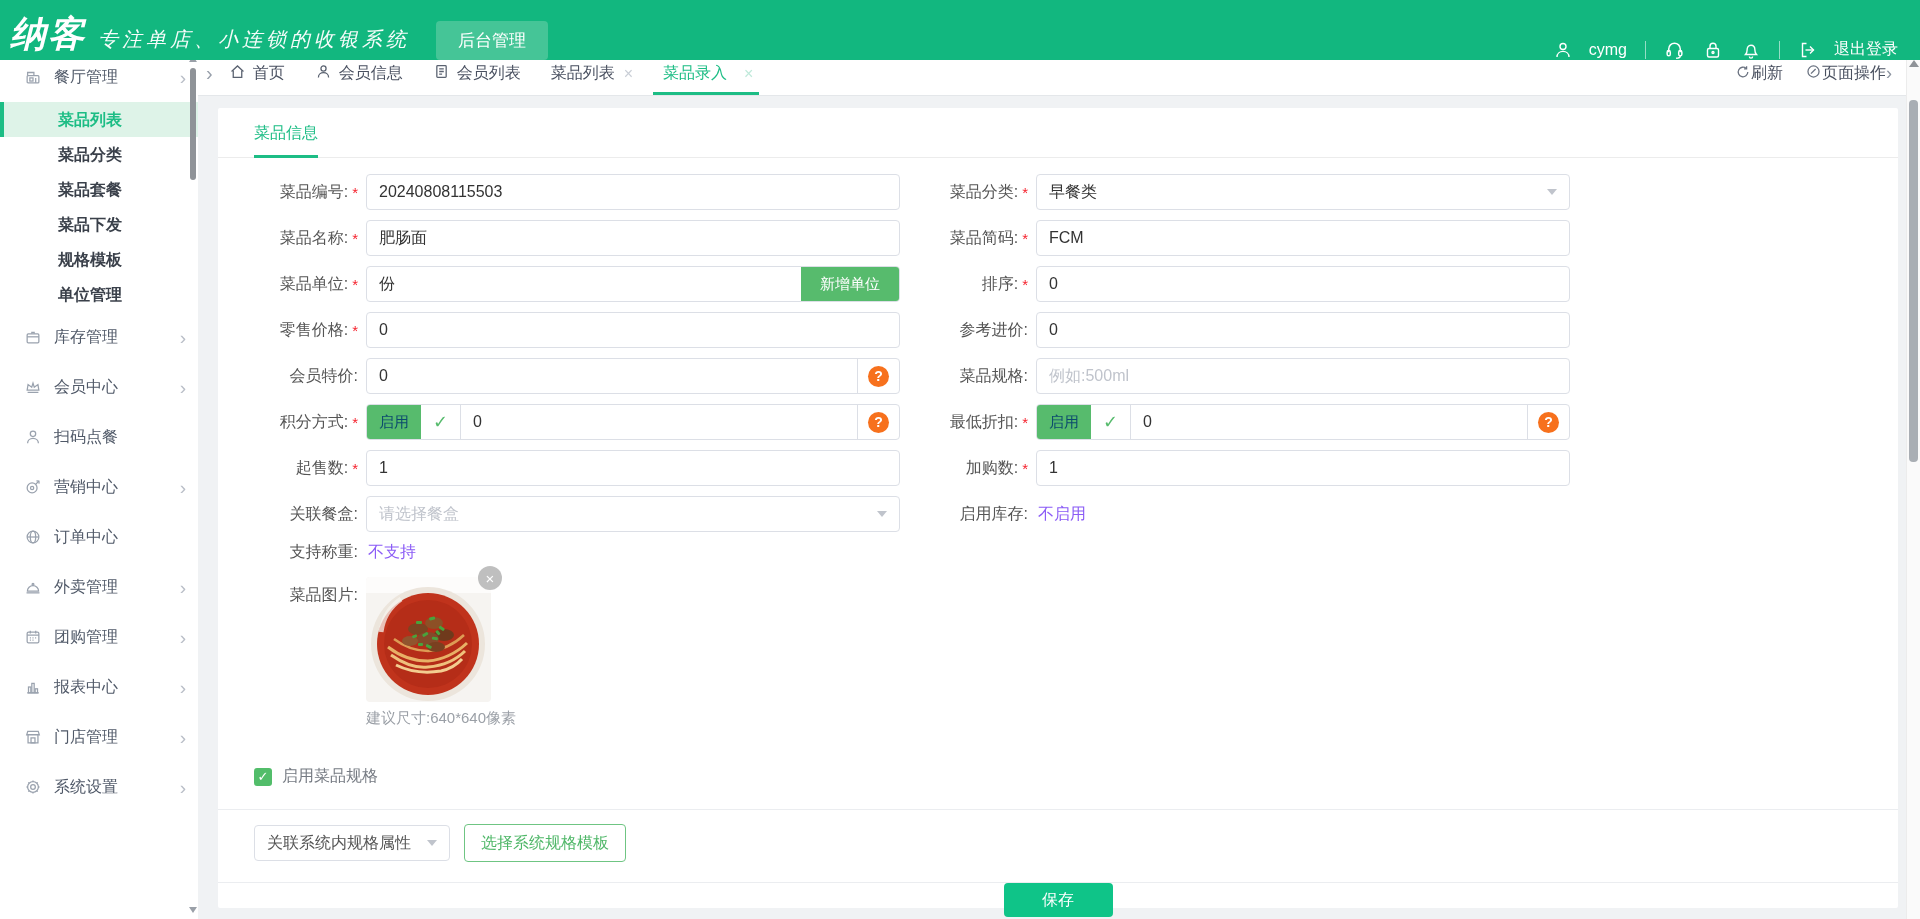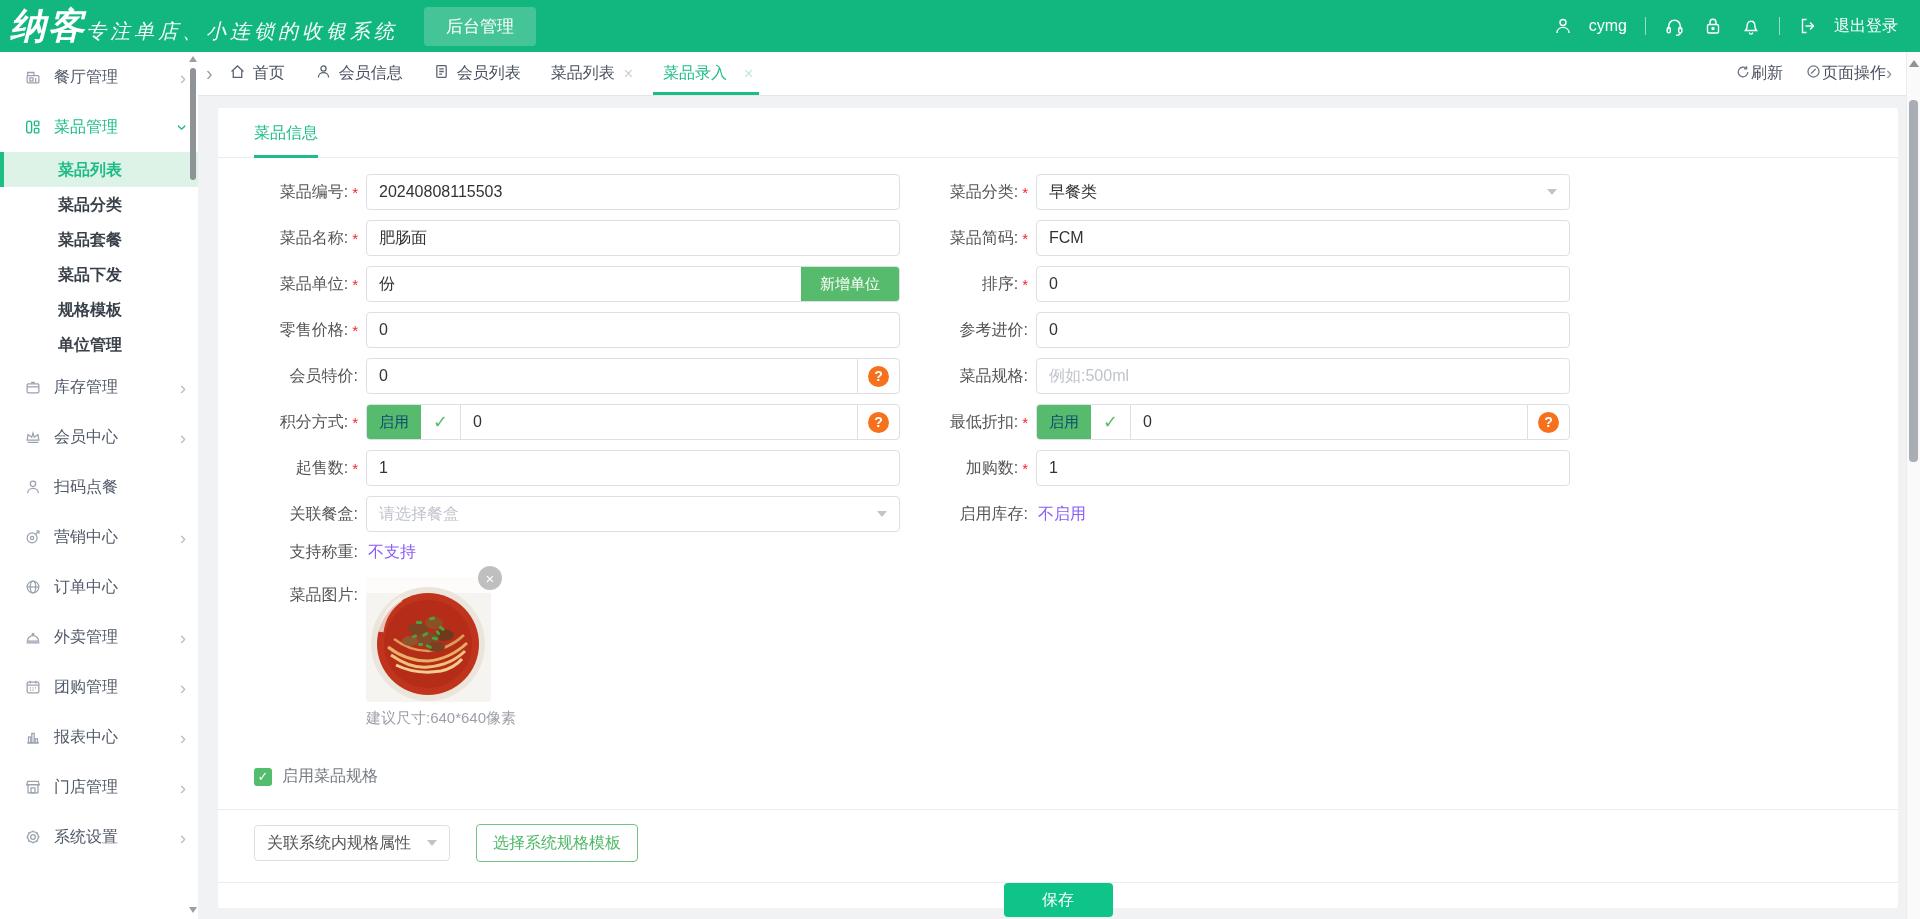--- a/index.html
+++ b/index.html
@@ -1,23 +1,23 @@
 <!DOCTYPE html>
 <html><head>
 <meta charset="utf-8">
 <style>
   * { margin:0; padding:0; box-sizing:border-box; }
   html,body { width:1920px; height:919px; font-family:"Liberation Sans","DejaVu Sans",sans-serif; }
   .app { position:relative; width:1920px; height:919px; background:#f0f2f4; overflow:hidden; }
 
   
-  .topbar { position:absolute; left:0; top:0; width:1920px; height:52px; background:#12b77f; display:flex; align-items:center; color:#fff; z-index:5; }
+  .topbar { position:absolute; left:0; top:0; width:1920px; height:60px; background:#12b77f; display:flex; align-items:flex-end; color:#fff; z-index:5; }
   .brand { display:flex; align-items:baseline; margin-left:10px; }
   .logo { font-size:36px; font-weight:800; font-style:italic; letter-spacing:2px; line-height:52px; }
-  .tagline { font-size:20px; font-style:italic; letter-spacing:4px; opacity:.96; }
+  .tagline { font-size:20px; font-style:italic; margin-left:12px; letter-spacing:4px; opacity:.96; }
   .nav-tab { margin-left:26px; background:#45c597; border-radius:4px; padding:8px 22px; font-size:17px; cursor:pointer; }
   .topbar-right { margin-left:auto; display:flex; align-items:center; gap:18px; padding-right:22px; font-size:16px; }
   .topbar-right svg { display:block; }
   .tb-item { display:flex; align-items:center; gap:16px; cursor:pointer; }
   .sep { width:1px; height:18px; background:rgba(255,255,255,.55); }
 
   
   .sidebar { position:absolute; left:0; top:52px; width:198px; bottom:0; background:#fff; z-index:4; }
   .s-item { height:50px; display:flex; align-items:center; padding:0 12px 0 24px; color:#505968; font-size:16px; cursor:pointer; }
   .s-ico { width:20px; height:20px; margin-right:10px; display:flex; align-items:center; color:#9aa2ae; flex:none; }
@@ -76,21 +76,21 @@
   .img-col { }
   .img-wrap { position:relative; width:125px; height:125px; border-radius:4px; overflow:visible; cursor:pointer; }
   .img-wrap svg { border-radius:4px; display:block; }
   .img-close { position:absolute; top:-11px; right:-11px; width:24px; height:24px; border-radius:50%; background:rgba(180,180,180,.85); color:#fff; font-size:15px; display:flex; align-items:center; justify-content:center; cursor:pointer; }
   .img-hint { margin-top:7px; font-size:15px; color:#9a9fa6; }
 
   .spec-enable { display:flex; align-items:center; gap:10px; padding:28px 36px 0; }
   .checkbox { width:18px; height:18px; border-radius:3px; background:#52bd6a; color:#fff; font-size:13px; display:flex; align-items:center; justify-content:center; cursor:pointer; flex:none; }
   .spec-enable-label { font-size:16px; color:#767b83; }
   .divider { height:1px; background:#ebedf0; margin-top:22px; flex:none; }
-  .spec-controls { display:flex; align-items:center; gap:26px; padding:14px 36px 0; }
+  .spec-controls { display:flex; align-items:center; gap:14px; padding:14px 36px 0; }
   .spec-select { position:relative; width:196px; height:36px; border:1px solid #dcdfe6; border-radius:4px; display:flex; align-items:center; font-size:16px; color:#555; cursor:pointer; background:#fff; }
   .spec-select .pad { padding-left:12px; }
   .btn-outline { height:38px; padding:0 16px; background:#fff; border:1px solid #6fc583; color:#4fb768; border-radius:4px; font-size:16px; display:flex; align-items:center; cursor:pointer; }
   .divider2 { height:1px; background:#ebedf0; margin-top:20px; flex:none; }
   .savebar { flex:1; display:flex; align-items:center; justify-content:center; }
   .btn-save { width:109px; height:34px; background:#0fc488; border:none; border-radius:4px; color:#fff; font-size:16px; cursor:pointer; font-family:inherit; }
 
   
   .page-scroll { position:absolute; right:0; top:52px; width:14px; bottom:0; background:#fafafa; border-left:1px solid #ececec; }
   .tri-up-p { position:absolute; left:2px; top:8px; width:0; height:0; border-left:5px solid transparent; border-right:5px solid transparent; border-bottom:7px solid #8f9398; }
@@ -165,31 +165,20 @@
       <span class="s-ico">
           <svg width="18" height="18" viewBox="0 0 20 20" fill="none" stroke="currentColor" stroke-width="1.4">
             <path d="M4 8.5V5h7v3.5"></path>
             <rect x="3.5" y="8.5" width="13" height="8" rx="1"></rect>
             <rect x="6.5" y="11" width="3.5" height="3.5"></rect>
             <path d="M13 11v5.5"></path>
           </svg>
         </span>
       <span class="s-label">餐厅管理</span>
       <span class="s-arrow">›</span>
-    </div>
-    <div class="s-item green">
-      <span class="s-ico">
-          <svg width="18" height="18" viewBox="0 0 20 20" fill="none" stroke="currentColor" stroke-width="1.5">
-            <rect x="3" y="3.5" width="5.5" height="13" rx="2.7"></rect>
-            <rect x="11.5" y="3.5" width="5" height="5" rx="1"></rect>
-            <rect x="11.5" y="11.5" width="5" height="5" rx="1"></rect>
-          </svg>
-        </span>
-      <span class="s-label">菜品管理</span>
-      <span class="s-arrow down">›</span>
     </div>
     <div>
       <div class="sub-item active">菜品列表</div>
       <div class="sub-item">菜品分类</div>
       <div class="sub-item">菜品套餐</div>
       <div class="sub-item">菜品下发</div>
       <div class="sub-item">规格模板</div>
       <div class="sub-item">单位管理</div>
     </div>
     <div class="s-item">

